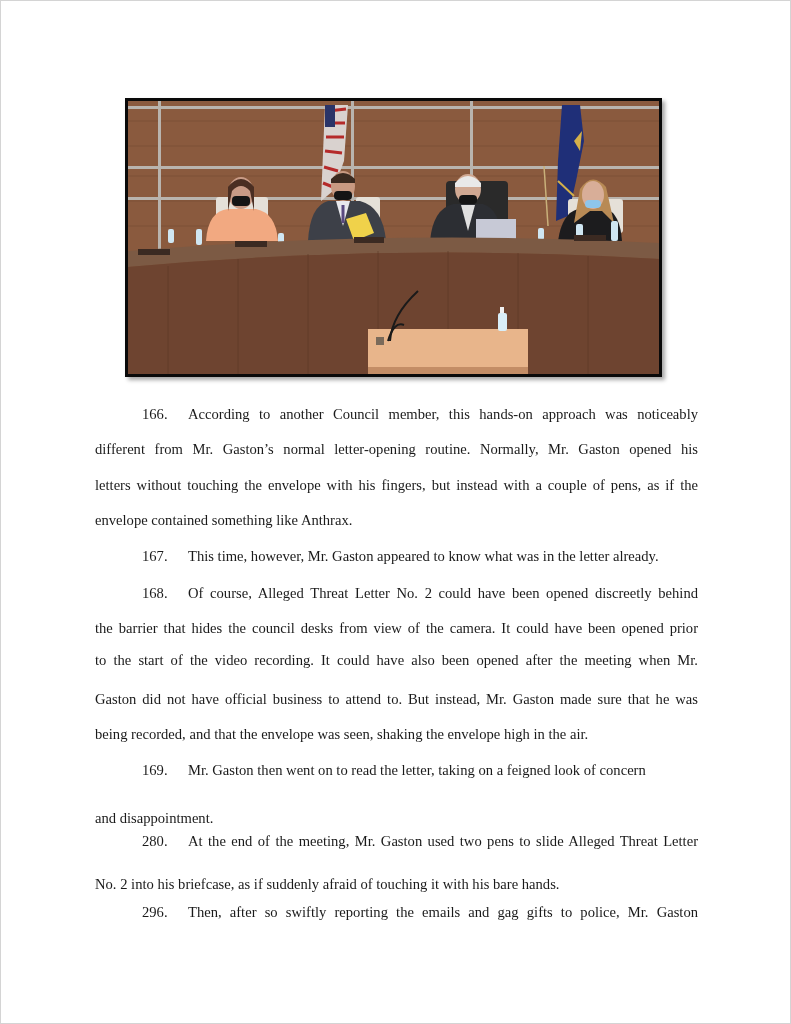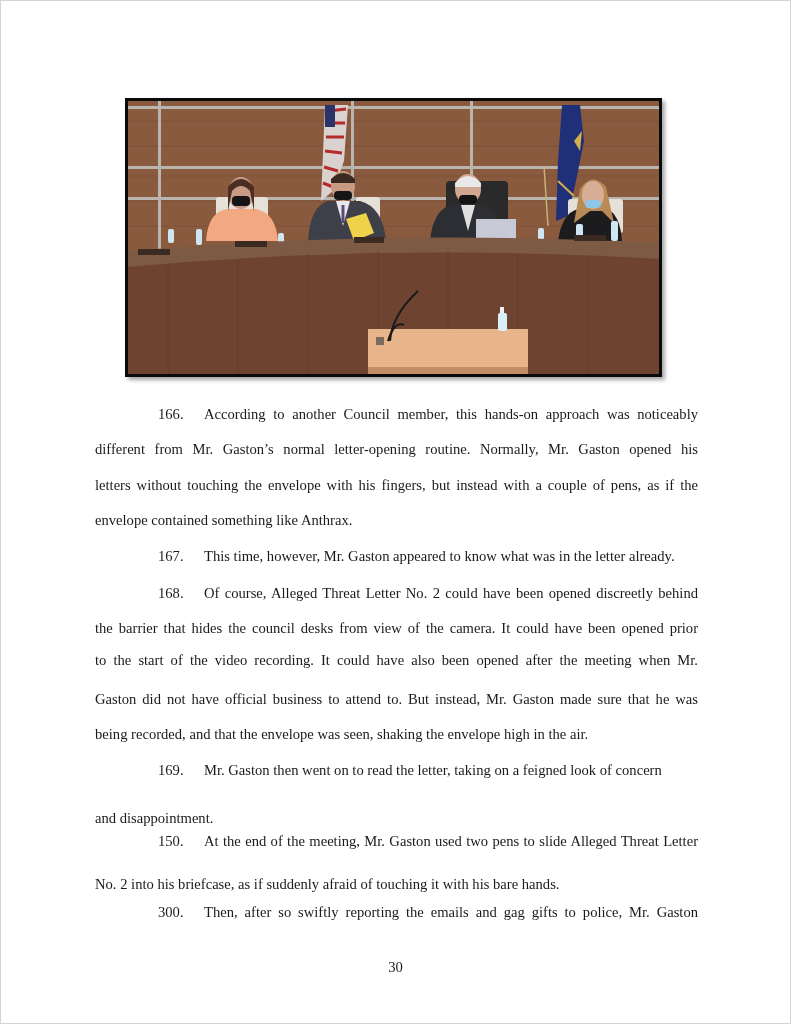--- a/index.html
+++ b/index.html
@@ -14,21 +14,21 @@
     position: absolute; left: 124px; top: 97px; width: 531px; height: 273px;
     border: 3px solid #0a0a0a; background: #7a4f36;
     box-shadow: 3px 3px 4px rgba(0,0,0,0.35);
     overflow: hidden;
   }
   .figure svg { display: block; width: 100%; height: 100%; }
   .text-block { position: absolute; left: 94px; width: 603px; font-size: 14.6px; }
   .line { position: absolute; left: 0; width: 603px; white-space: nowrap; line-height: 18px; }
   .justify { text-align: justify; text-align-last: justify; }
   .indent { padding-left: 47px; box-sizing: border-box; }
-  .pnum { display: inline-block; width: 46px; margin-left: 16px; }
+  .pnum { display: inline-block; width: 46px; }
   .page-number { position: absolute; left: 0; width: 789px; top: 958px; text-align: center; font-size: 14.6px; }
 </style>
 </head>
 <body>
 
 <div class="page">
 
   <div class="figure">
     <svg viewBox="0 0 531 273" preserveAspectRatio="none">
 
@@ -168,22 +168,21 @@
     <div class="line justify" style="top:107px">Gaston did not have official business to attend to. But instead, Mr. Gaston made sure that he was</div>
     <div class="line" style="top:142px">being recorded, and that the envelope was seen, shaking the envelope high in the air.</div>
   </div>
 
   <div class="text-block" style="top:760px">
     <div class="line indent" style="top:0px"><span class="pnum">169.</span><span>Mr. Gaston then went on to read the letter, taking on a feigned look of concern</span></div>
     <div class="line" style="top:48px">and disappointment.</div>
   </div>
 
   <div class="text-block" style="top:831px">
-    <div class="line justify indent" style="top:0px"><span class="pnum">150.</span><span>At the end of the meeting, Mr. Gaston used two pens to slide Alleged Threat Letter</span></div>
+    <div class="line justify indent" style="top:0px"><span class="pnum">280.</span><span>At the end of the meeting, Mr. Gaston used two pens to slide Alleged Threat Letter</span></div>
     <div class="line" style="top:43px">No. 2 into his briefcase, as if suddenly afraid of touching it with his bare hands.</div>
   </div>
 
   <div class="text-block" style="top:902px">
-    <div class="line justify indent" style="top:0px"><span class="pnum">300.</span><span>Then, after so swiftly reporting the emails and gag gifts to police, Mr. Gaston</span></div>
+    <div class="line justify indent" style="top:0px"><span class="pnum">296.</span><span>Then, after so swiftly reporting the emails and gag gifts to police, Mr. Gaston</span></div>
   </div>
 
-  <div class="page-number">30</div>
 </div>
 
 </body></html>

